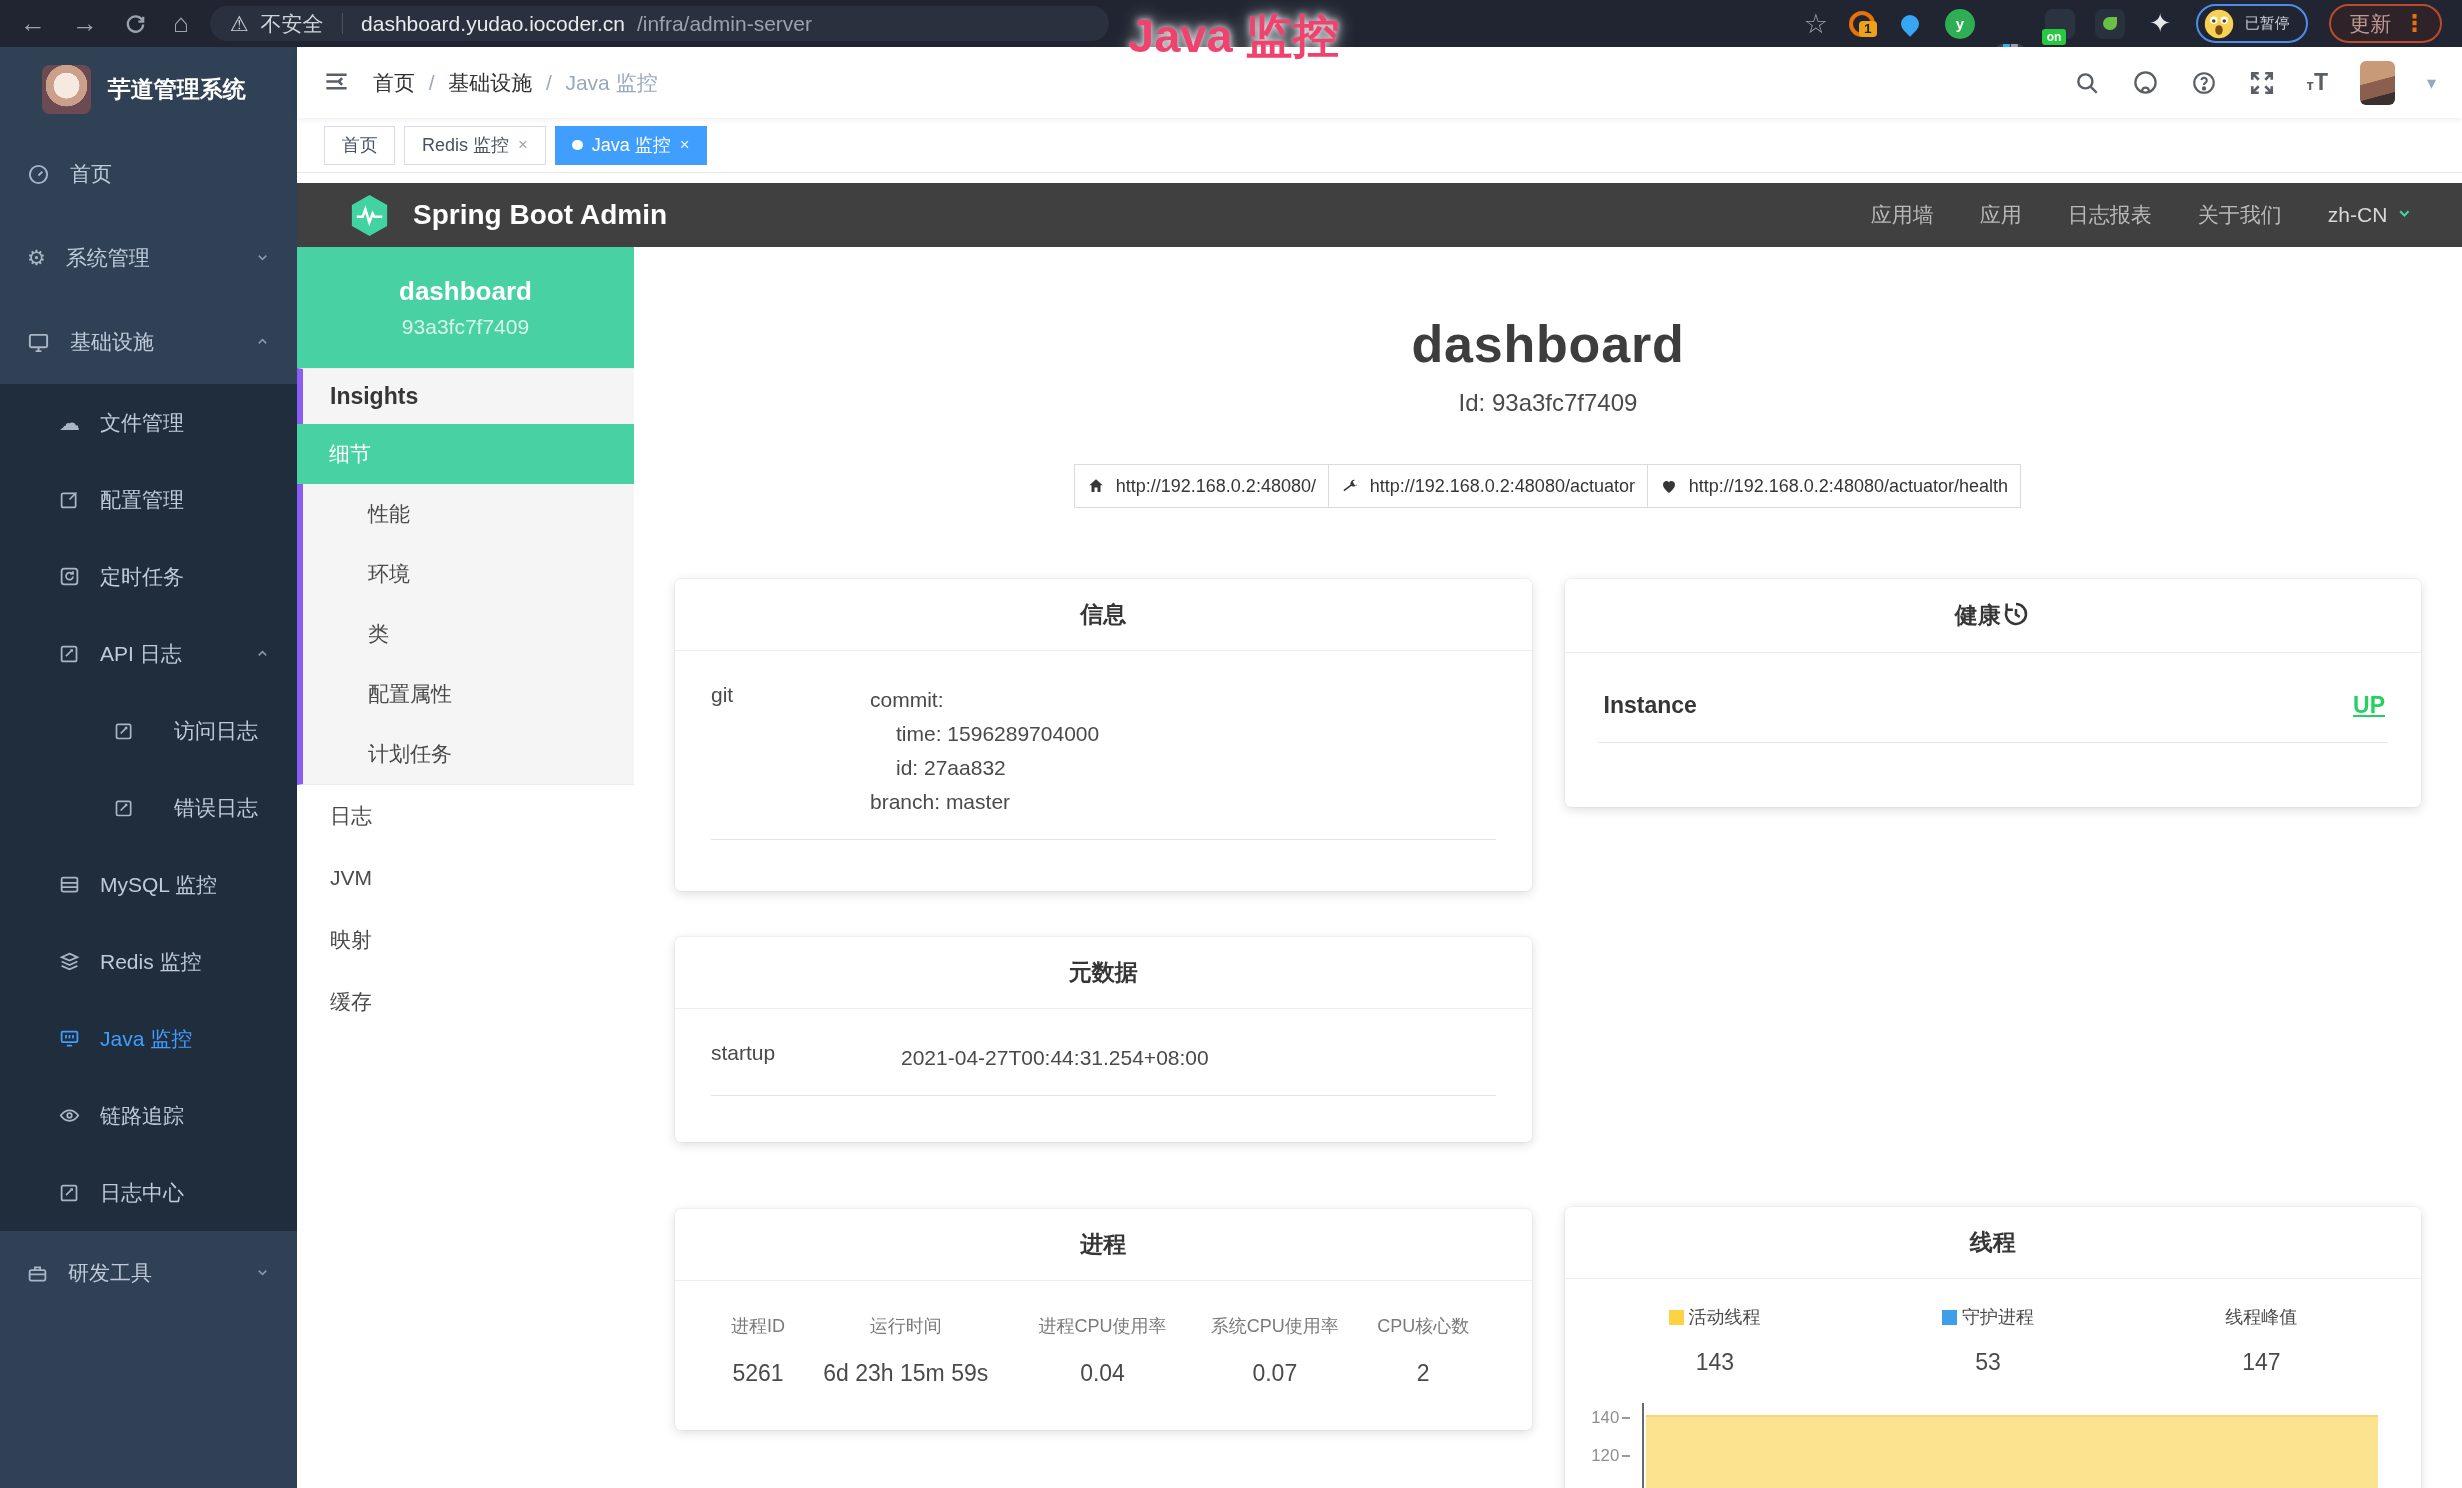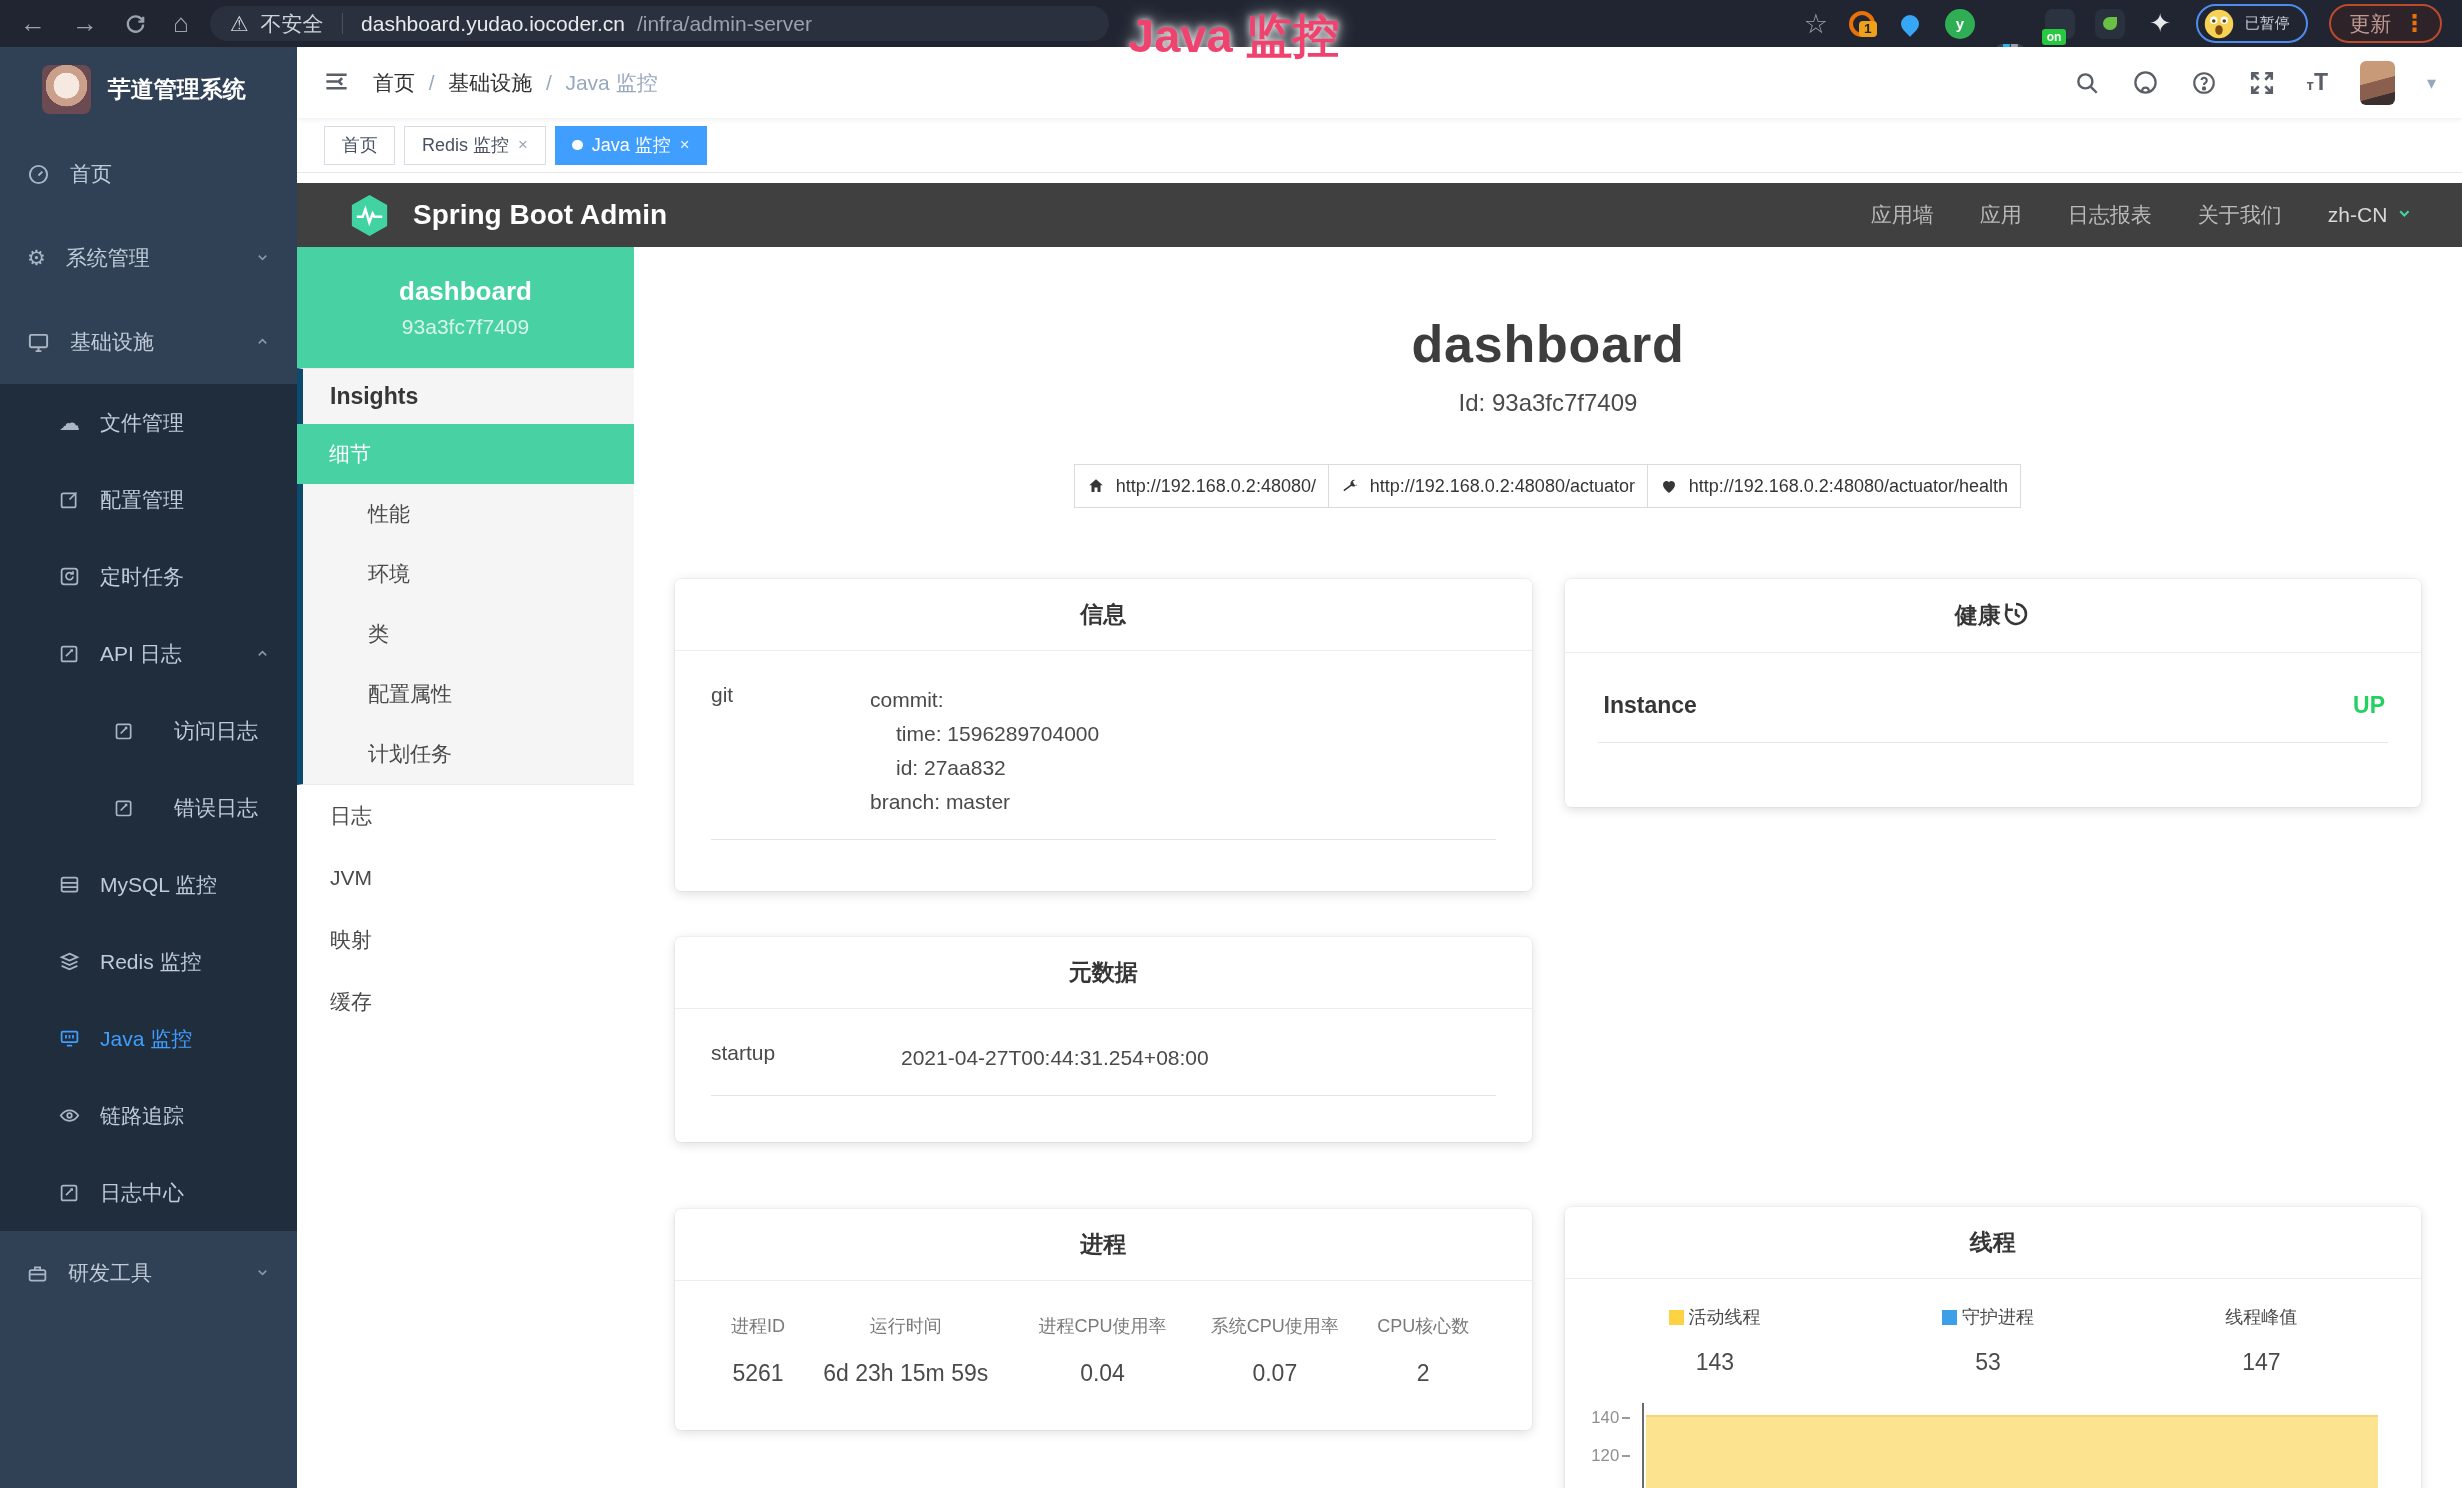--- a/index.html
+++ b/index.html
@@ -99,21 +99,21 @@
   .sba-sp{flex:1;}
   .sba-nav{display:flex;align-items:center;gap:46px;font-size:21px;color:#b9b9b9;}
   .sba-nav .lang{color:#d9d9d9;display:flex;align-items:center;gap:9px;}
   .lang .chev{color:#42d3a2;}
   .sba-body{flex:1;display:flex;min-height:0;}
   .sba-side{width:337px;flex-shrink:0;display:flex;flex-direction:column;background:#fff;}
   .appcard{height:121px;background:#48d1a2;color:#fff;display:flex;flex-direction:column;
     align-items:center;justify-content:center;gap:7.6px;}
   .appcard .nm{font-size:26px;font-weight:bold;}
   .appcard .id{font-size:21px;color:rgba(255,255,255,.78);}
-  .sgroup{background:#f5f5f5;border-left:6px solid #0c4a6e;border-top:0.8px solid #ebebeb;border-bottom:0.8px solid #ebebeb;}
+  .sgroup{background:#f5f5f5;border-left:6px solid #8b5cf6;border-top:0.8px solid #ebebeb;border-bottom:0.8px solid #ebebeb;}
   .sgroup-title{height:55px;display:flex;align-items:center;padding-left:27px;font-size:23px;font-weight:bold;color:#363636;}
   .sitem{height:60px;display:flex;align-items:center;padding-left:65px;font-size:21px;color:#4a4a4a;cursor:pointer;}
   .sitem.active{background:#48d1a2;color:#fff;margin-left:-6px;padding-left:32px;}
   .sitem.plain{height:62px;padding-left:33px;}
   
   .sba-main{flex:1;padding:0 41px;min-width:0;position:relative;}
   .hero{margin-top:67px;text-align:center;}
   .hero h1{margin:0;font-size:52px;color:#3d3d3d;font-weight:bold;letter-spacing:0.8px;}
   .hero .idl{margin-top:15px;font-size:24px;color:#4a4a4a;}
   .links{margin-top:47px;display:flex;justify-content:center;}
@@ -127,21 +127,21 @@
     border-bottom:1.5px solid #ededed;}
   .card-h .t{font-size:23px;font-weight:bold;color:#363636;}
   .card-b{padding:32px 36px 46px;}
   .kv{display:flex;border-bottom:1.5px solid #e6e6e6;padding-bottom:20px;}
   .kv .k{width:159px;flex-shrink:0;font-size:21px;color:#4a4a4a;}
   .kv .v{font-size:21px;color:#4a4a4a;line-height:1.62;}
   .v .ind{padding-left:26px;}
   .hrow{display:flex;justify-content:space-between;align-items:center;border-bottom:1.5px solid #e6e6e6;
     padding:0 3px 23px 6px;}
   .hrow .hl{font-size:23px;font-weight:bold;color:#363636;}
-  .hrow .up{font-size:23px;font-weight:bold;color:#23d160;}
+  .hrow .up{font-size:23px;font-weight:bold;color:#23d160;text-decoration:underline;}
   .hist{color:#363636;}
   table.proc{width:96%;margin:4.6px auto 0;border-collapse:collapse;}
   table.proc th{font-size:18px;color:#7a7a7a;font-weight:normal;padding-bottom:21px;text-align:center;}
   table.proc td{font-size:23px;color:#4a4a4a;text-align:center;}
   
   .thr-b{padding:26px 23px 0 13.7px;}
   .legend{display:flex;text-align:center;}
   .leg{flex:1;text-align:center;}
   .leg .lt{font-size:18px;color:#4a4a4a;display:flex;align-items:center;justify-content:center;gap:4.6px;}
   .sq{width:15px;height:15px;display:inline-block;}

